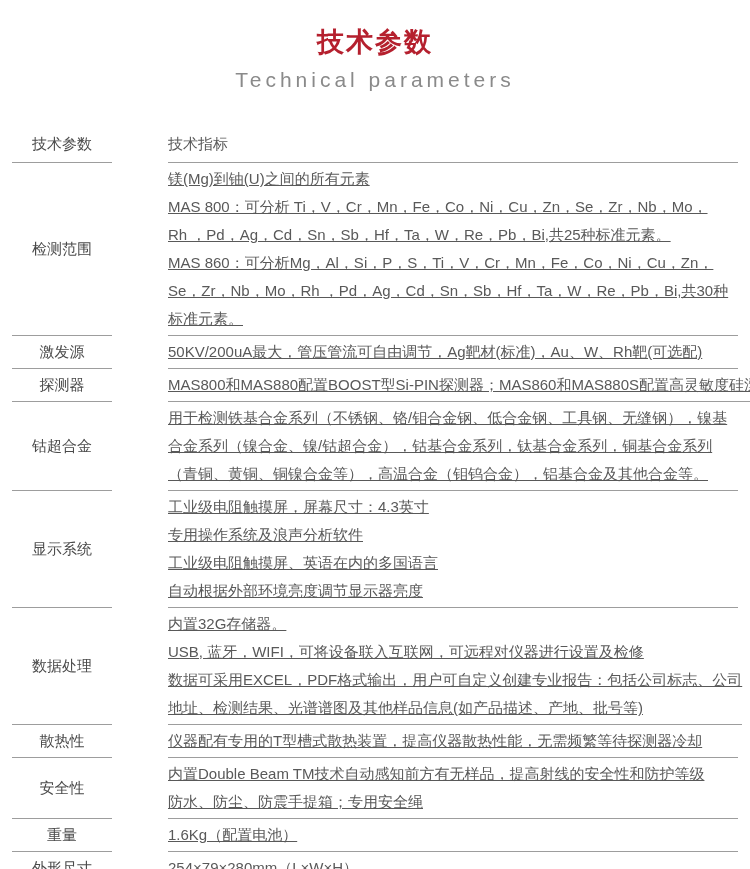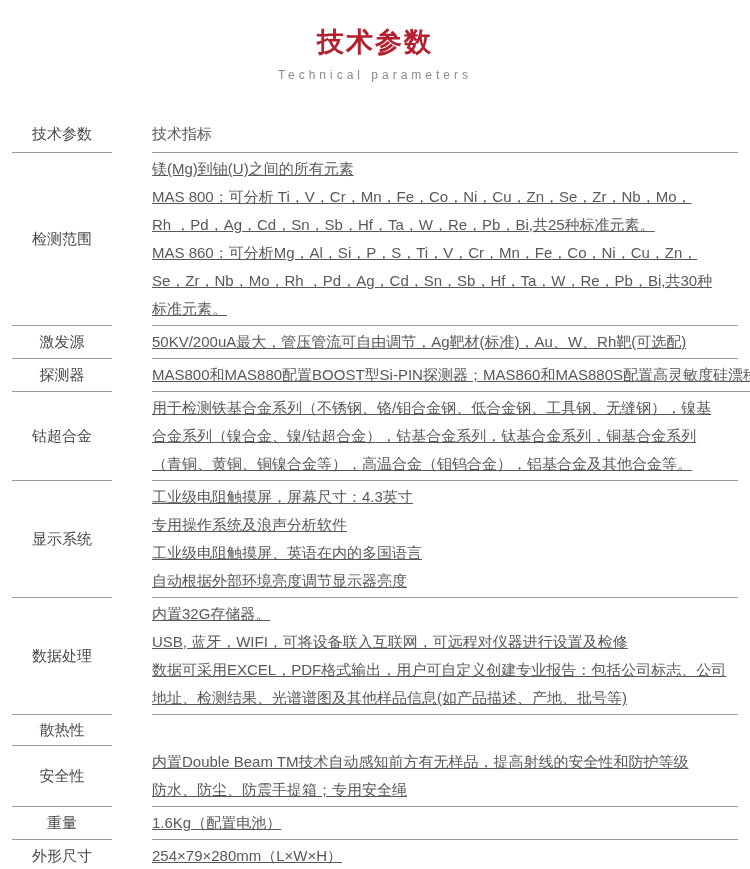--- a/index.html
+++ b/index.html
@@ -13,41 +13,41 @@
   .page-header { text-align: center; padding-top: 24px; }
   .page-title {
     color: #b5202e;
     font-size: 27px;
     font-weight: bold;
     letter-spacing: 2px;
   }
   .page-subtitle {
     margin-top: 8px;
     color: #8a8a8a;
-    font-size: 12px;
+    font-size: 21px;
     letter-spacing: 4px;
   }
   .spec-table { margin-top: 32px; font-size: 15px; padding-bottom: 12px; }
   .row { display: flex; align-items: stretch; }
   .cell { border-bottom: 1px solid #9d9d9d; }
   .cell-label {
     width: 100px;
     margin-left: 12px;
     flex: none;
     display: flex;
     align-items: center;
     justify-content: center;
     text-align: center;
     color: #4a4a4a;
     line-height: 28px;
     padding: 1px 0;
   }
   .cell-value {
     flex: 1;
-    margin-left: 40px;
+    margin-left: 56px;
     margin-right: 12px;
     line-height: 28px;
     padding: 2px 0;
   }
   .header-row .cell-label,
   .header-row .cell-value { padding-top: 6px; padding-bottom: 4px; }
   .line { line-height: 28px; white-space: nowrap; text-decoration: underline; }
 </style>
 </head>
 <body>
@@ -107,20 +107,23 @@
         <div class="cell cell-label">数据处理</div>
         <div class="cell cell-value">
           <div class="line">内置32G存储器。</div>
           <div class="line">USB, 蓝牙，WIFI，可将设备联入互联网，可远程对仪器进行设置及检修</div>
           <div class="line">数据可采用EXCEL，PDF格式输出，用户可自定义创建专业报告：包括公司标志、公司</div>
           <div class="line">地址、检测结果、光谱谱图及其他样品信息(如产品描述、产地、批号等)</div>
         </div>
       </div>
       <div class="row">
         <div class="cell cell-label">散热性</div>
+        <div class="cell cell-value">
+          <div class="line">仪器配有专用的T型槽式散热装置，提高仪器散热性能，无需频繁等待探测器冷却</div>
+        </div>
       </div>
       <div class="row">
         <div class="cell cell-label">安全性</div>
         <div class="cell cell-value">
           <div class="line">内置Double Beam TM技术自动感知前方有无样品，提高射线的安全性和防护等级</div>
           <div class="line">防水、防尘、防震手提箱；专用安全绳</div>
         </div>
       </div>
       <div class="row">
         <div class="cell cell-label">重量</div>

